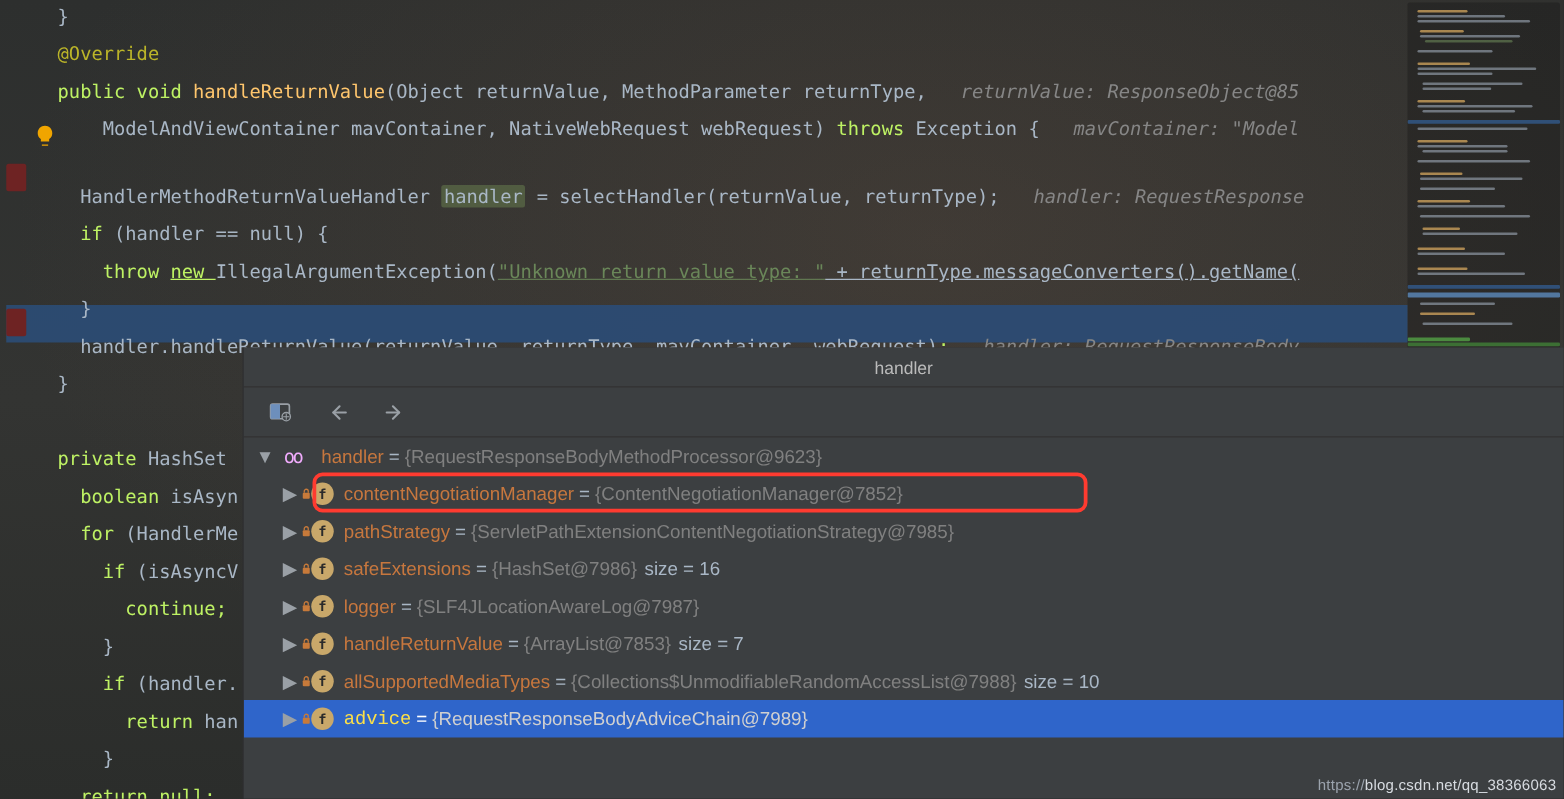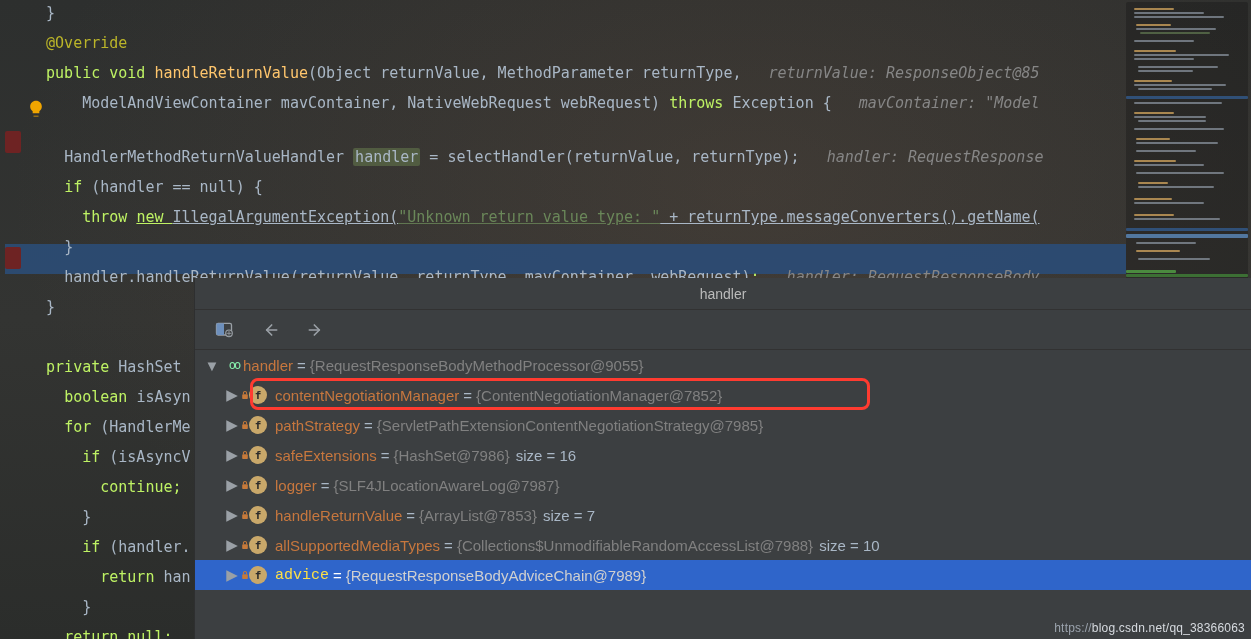--- a/index.html
+++ b/index.html
@@ -72,21 +72,21 @@
   .row { display:flex; align-items:center; height:30px; padding-left:8px; }
   .row.sel { background:#2f65ca; color:#ffffff; }
   .tw-arrow { width:18px; text-align:center; color:#9aa0a6; user-select:none; }
   .tw-arrow .t { display:inline-block; }
   .badge {
     width:18px; height:18px; border-radius:50%; display:inline-flex;
     align-items:center; justify-content:center; font-size:11px; font-weight:700;
     margin: 0 8px 0 4px; font-family: monospace;
   }
   .badge-f { background:#c9a86a; color:#2b2b2b; }
-  .badge-o { background:transparent; color:#86efac; font-size:12px; font-weight:400; letter-spacing:-2px; margin-right:0;}
+  .badge-o { background:transparent; color:#f0abfc; font-size:15px; font-weight:400; letter-spacing:-2px; margin-right:14px;}
   .lock { width:8px; height:10px; margin-right:-4px; align-self:center; }
   .var-name { color:#c7773e; }
   .var-eq   { color:#a9b7c6; margin:0 4px; }
   .var-val  { color:#808080; }
   .var-extra{ color:#a9b7c6; margin-left:6px; }
   .row.sel .var-name { color:#fde047;font-family:Liberation Mono, monospace; }
   .row.sel .var-val  { color:#d0d0d0; }
   .row.sel .var-eq, .row.sel .var-extra { color:#ffffff; }
 
   .redbox {
@@ -159,21 +159,21 @@
 </div>
 
 <div class="code-area">
   <div class="line"><span class="c-id">  </span><span class="c-id">}</span></div>
   <div class="line"><span class="c-id">  </span><span class="c-ann">@Override</span></div>
   <div class="line"><span class="c-id">  </span><span class="c-kw">public void </span><span class="c-fn">handleReturnValue</span><span class="c-id">(Object returnValue, MethodParameter returnType,</span><span class="c-hint">   returnValue: ResponseObject@85</span></div>
   <div class="line"><span class="c-id">  </span><span class="c-id">    ModelAndViewContainer mavContainer, NativeWebRequest webRequest) </span><span class="c-kw">throws </span><span class="c-id">Exception {</span><span class="c-hint">   mavContainer: "Model</span></div>
   <div class="line" style="height:24px"></div>
   <div class="line"><span class="c-id">    </span><span class="c-id">HandlerMethodReturnValueHandler </span><span class="sel-word">handler</span><span class="c-id"> = selectHandler(returnValue, returnType);</span><span class="c-hint">   handler: RequestResponse</span></div>
   <div class="line"><span class="c-id">    </span><span class="c-kw">if </span><span class="c-id">(handler == null) {</span></div>
-  <div class="line"><span class="c-id">      </span><span class="c-kw">throw </span><span class="c-kw" style="text-decoration:underline">new </span><span class="c-id" style="text-decoration:underline">IllegalArgumentException(</span><span class="c-str">"Unknown return value type: "</span><span class="c-id" style="text-decoration:underline"> + returnType.messageConverters().getName(</span></div>
+  <div class="line"><span class="c-id">      </span><span class="c-kw">throw </span><span class="c-kw" style="text-decoration:underline">new </span><span class="c-id" style="">IllegalArgumentException(</span><span class="c-str">"Unknown return value type: "</span><span class="c-id" style="text-decoration:underline"> + returnType.messageConverters().getName(</span></div>
   <div class="line"><span class="c-id">    </span><span class="c-id">}</span></div>
   <div class="line" style="position:relative"><span class="c-id">    </span><span class="c-id">handler.handleReturnValue(returnValue</span><span class="c-kw">,</span><span class="c-id"> returnType</span><span class="c-kw">,</span><span class="c-id"> mavContainer</span><span class="c-kw">,</span><span class="c-id"> webRequest)</span><span class="c-kw">;</span><span class="c-hint">   handler: RequestResponseBody</span></div>
   <div class="line"><span class="c-id">  </span><span class="c-id">}</span></div>
   <div class="line"></div>
   <div class="line"><span class="c-id">  </span><span class="c-kw">private </span><span class="c-id">HashSet</span></div>
   <div class="line"><span class="c-id">    </span><span class="c-kw">boolean </span><span class="c-id">isAsyn</span></div>
   <div class="line"><span class="c-id">    </span><span class="c-kw">for </span><span class="c-id">(HandlerMe</span></div>
   <div class="line"><span class="c-id">      </span><span class="c-kw">if </span><span class="c-id">(isAsyncV</span></div>
   <div class="line"><span class="c-id">        </span><span class="c-kw">continue</span><span class="c-kw">;</span></div>
   <div class="line"><span class="c-id">      </span><span class="c-id">}</span></div>
@@ -206,21 +206,21 @@
           <path d="M4 12h12" stroke="#9aa0a6" stroke-width="2" stroke-linecap="round"></path>
         </svg>
     </span>
   </div>
   <div class="dbg-tree">
     <div class="row">
       <span class="tw-arrow"><span class="t">▼</span></span>
       <span class="badge badge-o">oo</span>
       <span class="var-name">handler</span>
       <span class="var-eq">=</span>
-      <span class="var-val">{RequestResponseBodyMethodProcessor@9055}</span>
+      <span class="var-val">{RequestResponseBodyMethodProcessor@9623}</span>
     </div>
     <div id="rows">
         <div class="row" style="padding-left: 28px;">
           <span class="tw-arrow"><span class="t">▶</span></span>
           <svg class="lock" viewBox="0 0 10 12">
             <rect x="1.5" y="5" width="7" height="6" rx="1" fill="#c77a3a"></rect>
             <path d="M3 5V3.5a2 2 0 0 1 4 0V5" fill="none" stroke="#c77a3a" stroke-width="1.3"></path>
           </svg>
           <span class="badge badge-f">f</span>
           <span class="var-name">contentNegotiationManager</span>

